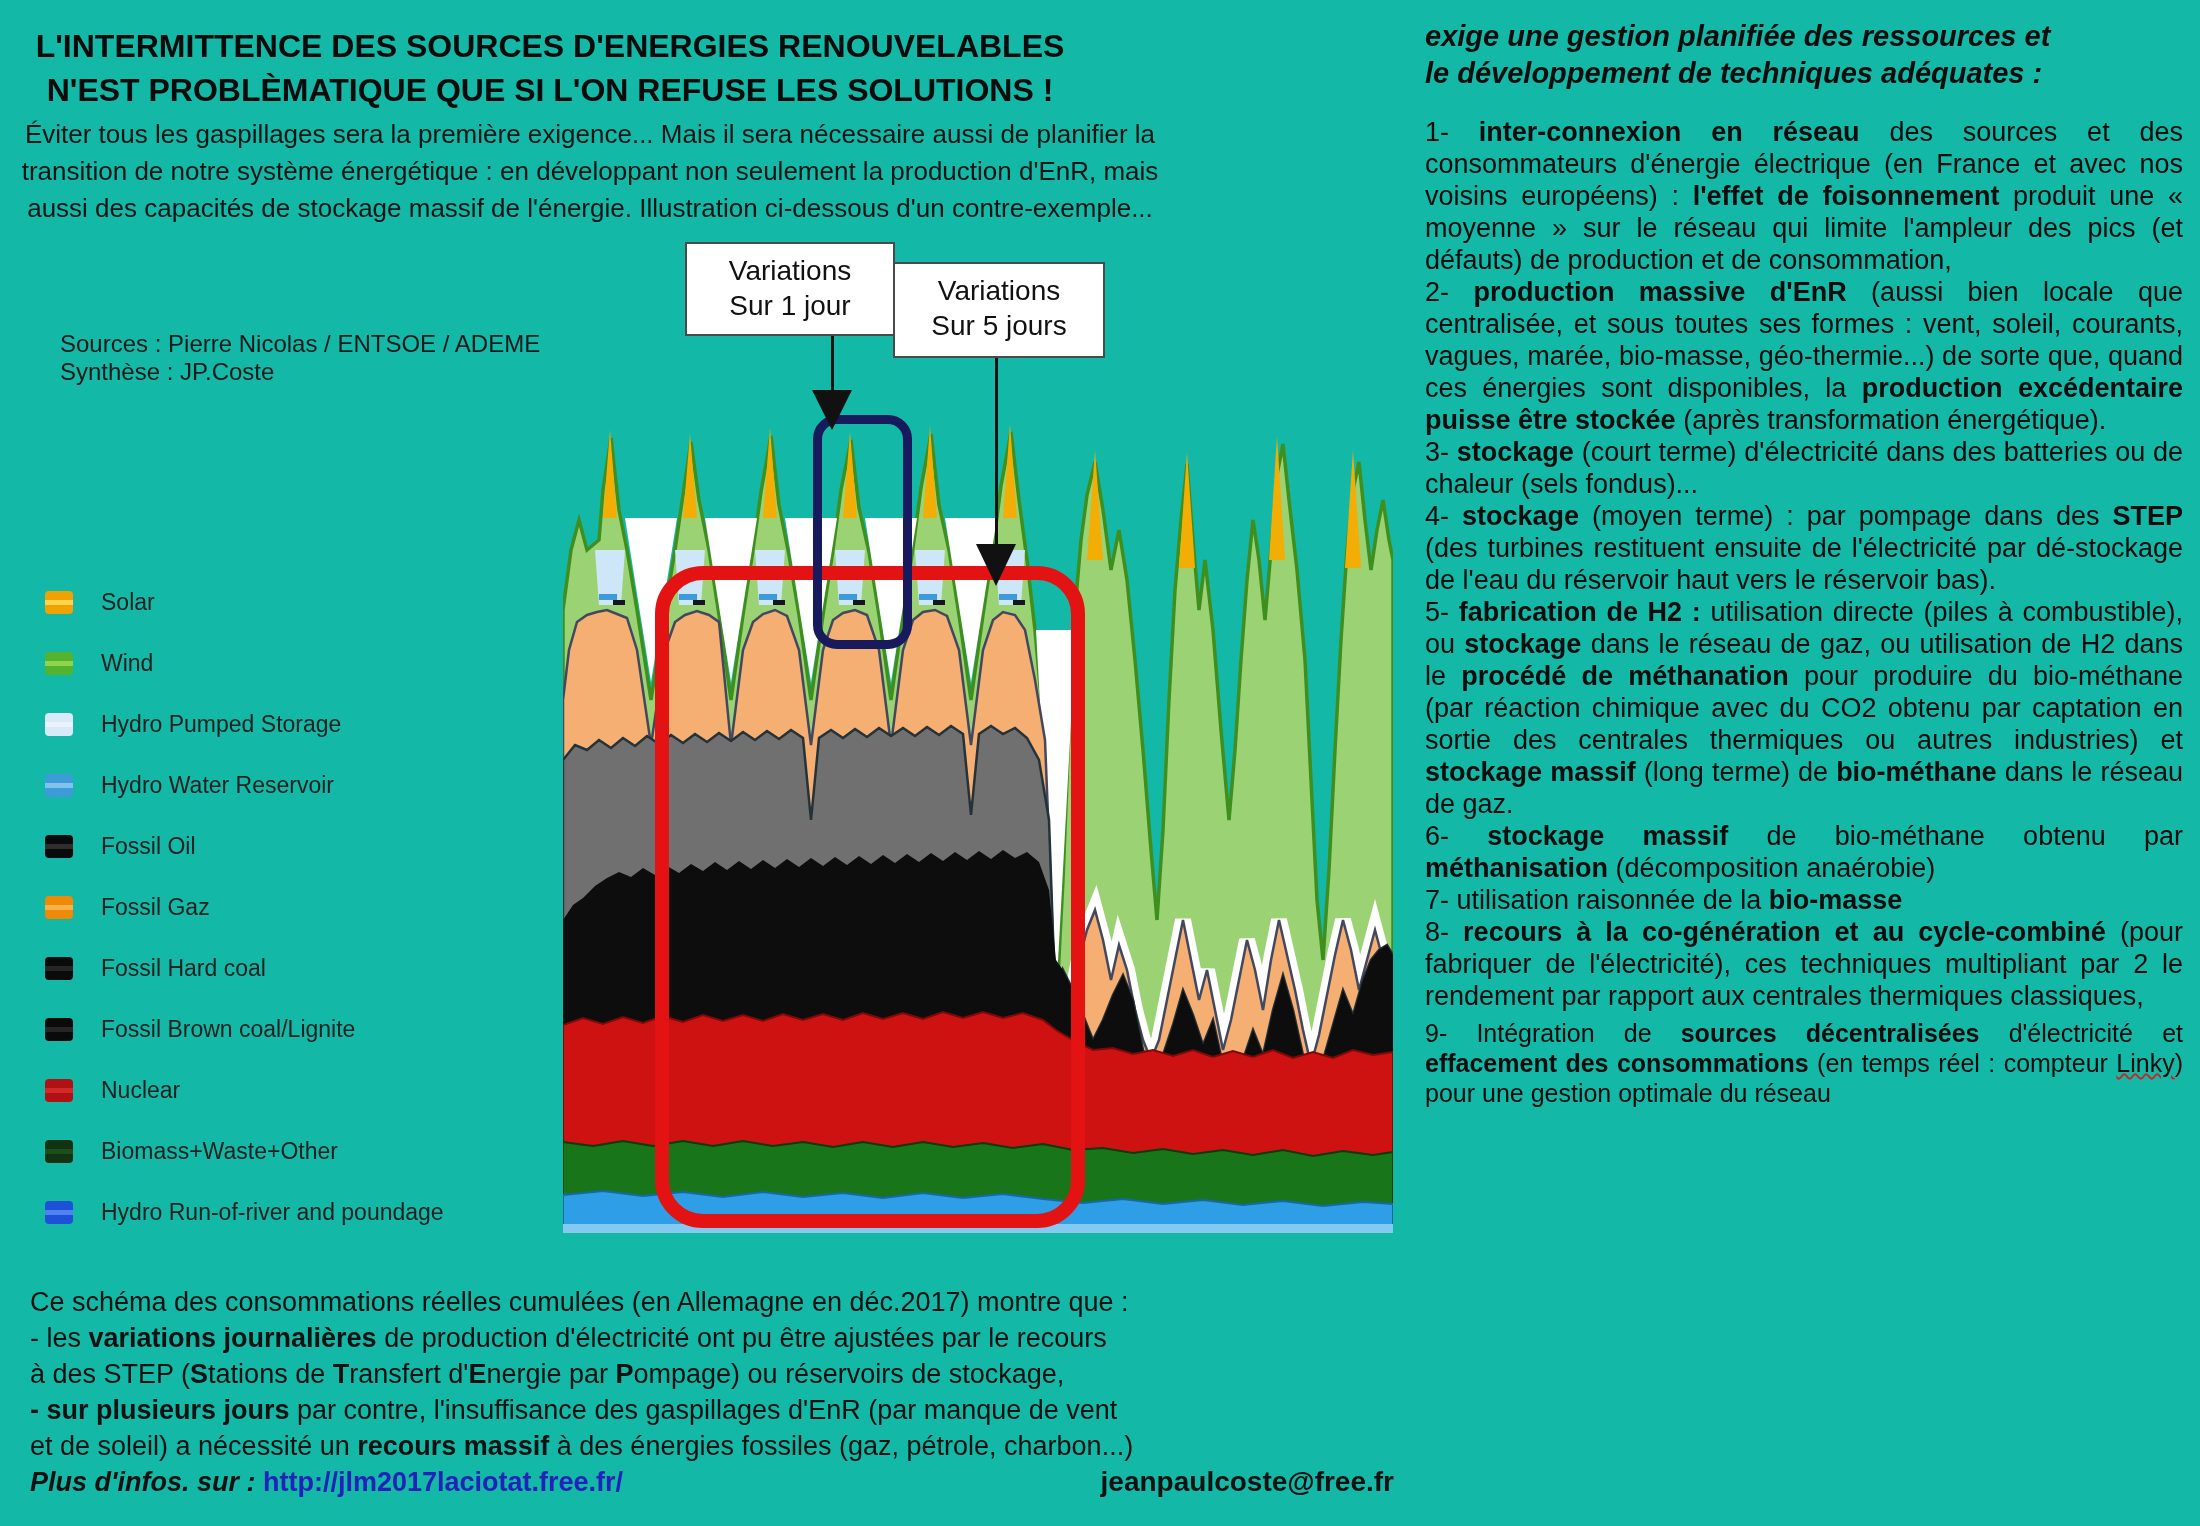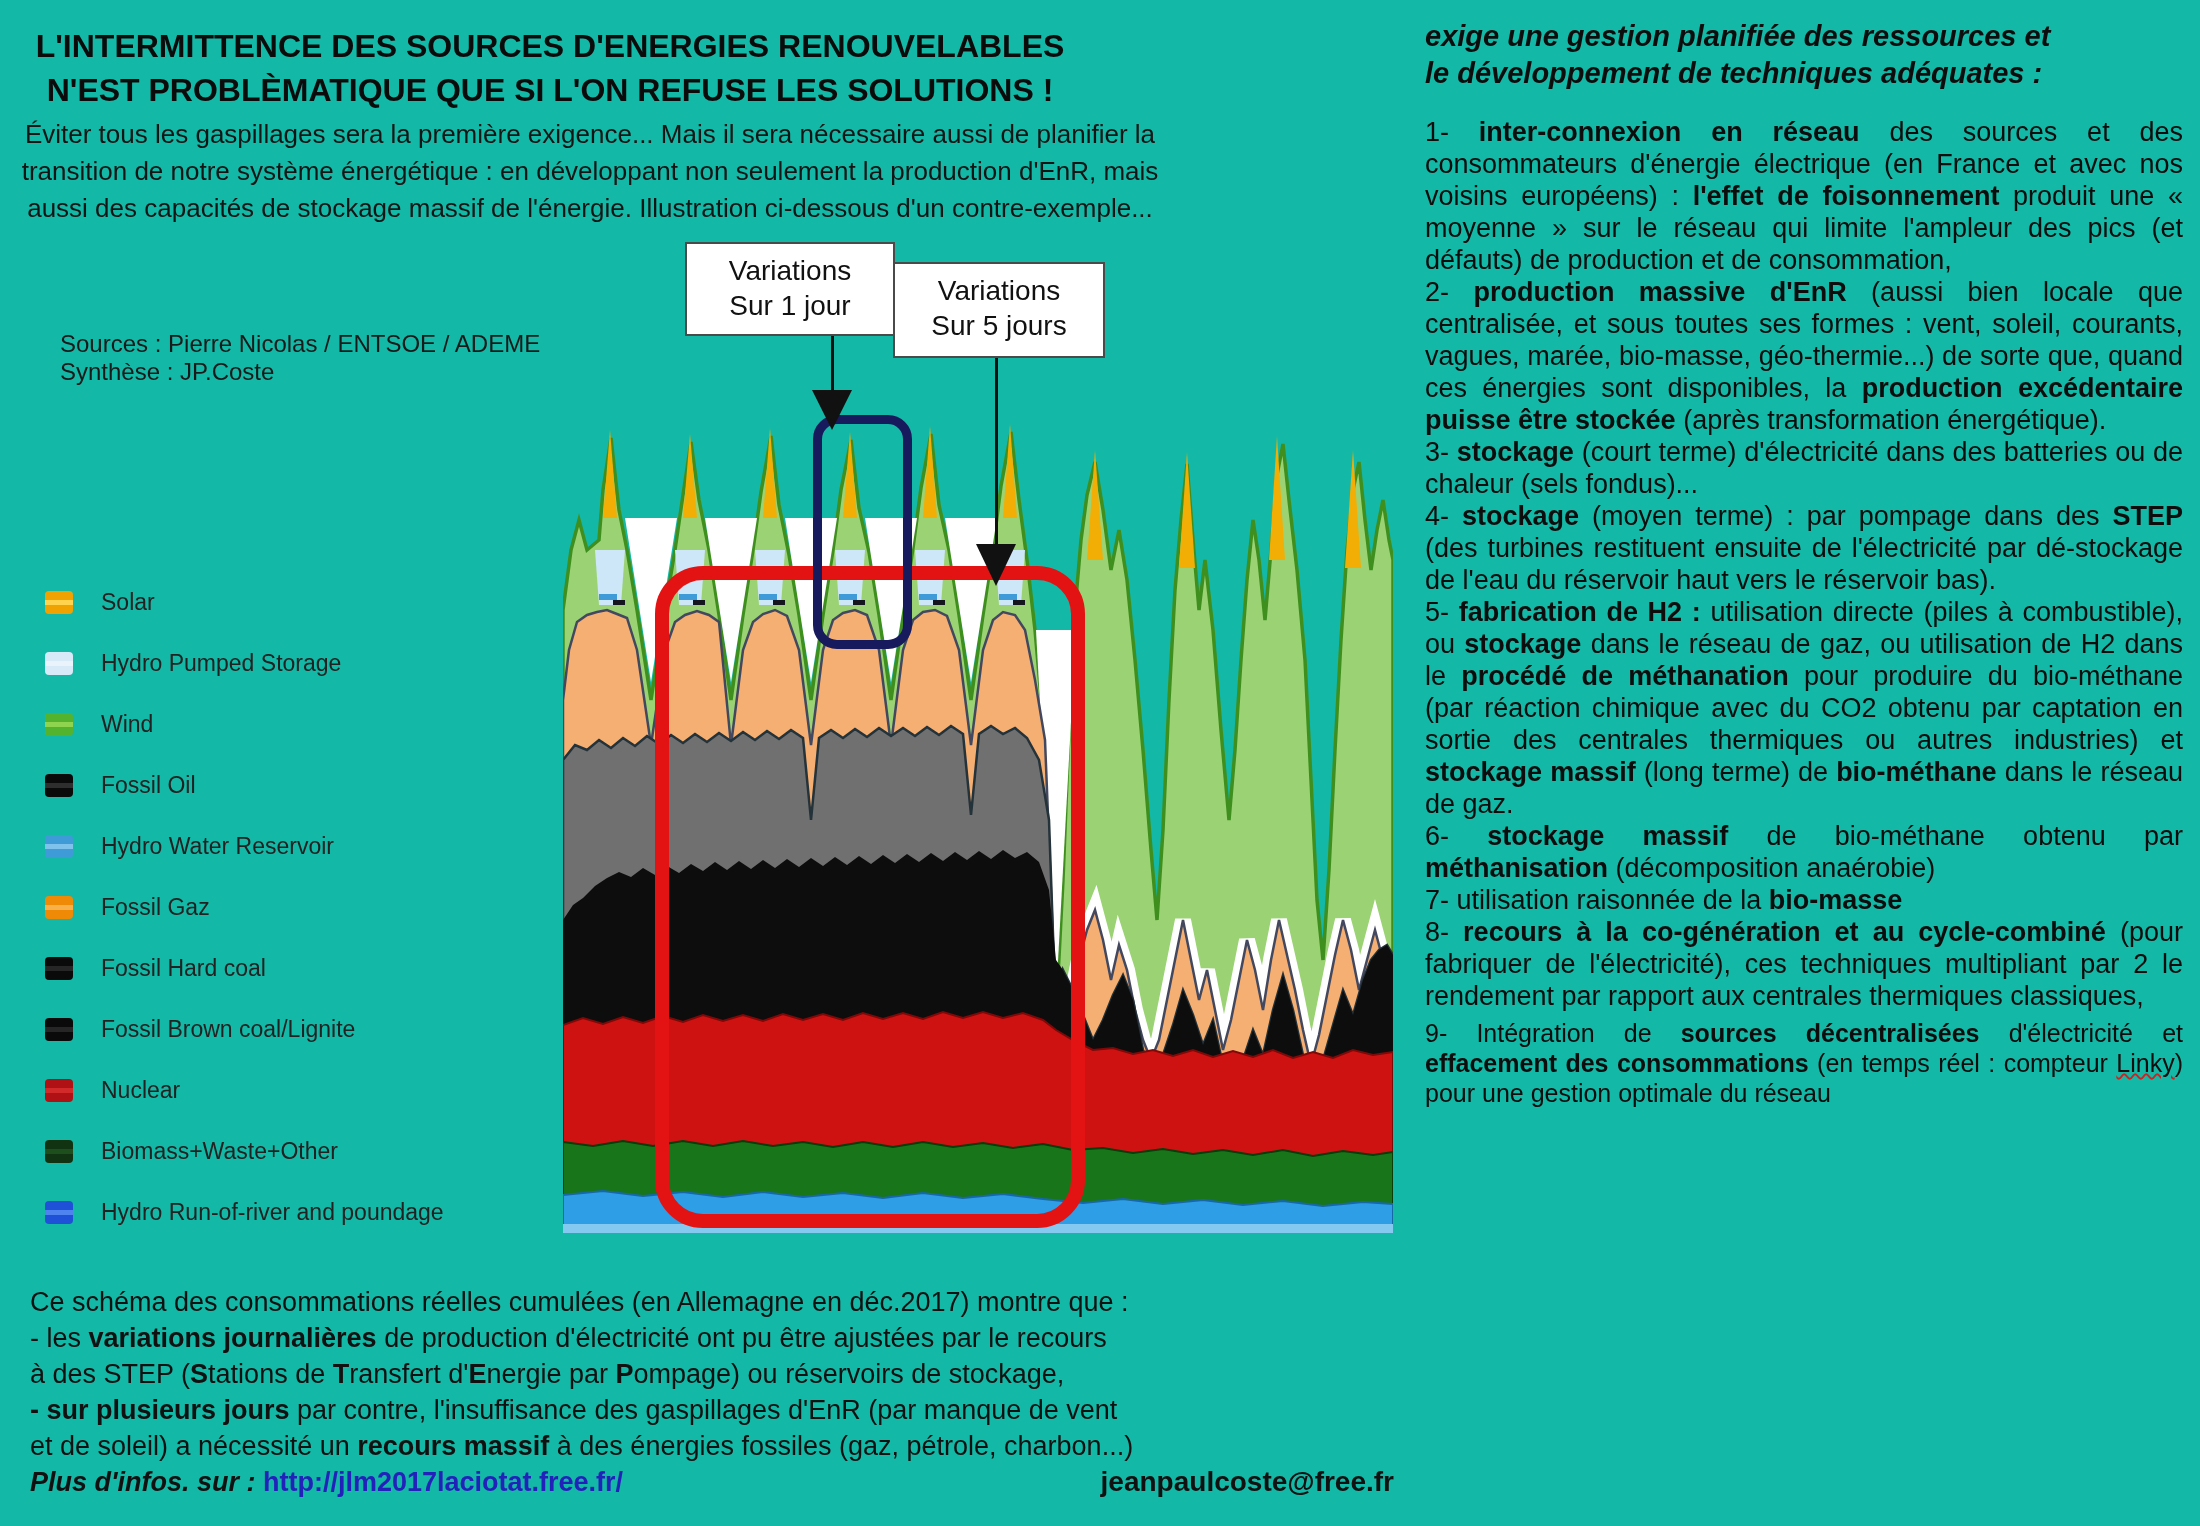--- a/index.html
+++ b/index.html
@@ -84,34 +84,34 @@
 
   <div class="abs rect-day"></div>
   <div class="abs rect-days"></div>
 
   <div class="abs legend" id="legend">
       <div class="legend-item">
         <span class="legend-swatch" style="background: linear-gradient(rgb(240, 162, 2) 0px, rgb(240, 162, 2) 38%, rgb(255, 211, 77) 38%, rgb(255, 211, 77) 62%, rgb(240, 162, 2) 62%, rgb(240, 162, 2) 100%);"></span>
         <span class="legend-label">Solar</span>
       </div>
       <div class="legend-item">
+        <span class="legend-swatch" style="background: linear-gradient(rgb(84, 179, 46) 0px, rgb(84, 179, 46) 38%, rgb(143, 212, 79) 38%, rgb(143, 212, 79) 62%, rgb(84, 179, 46) 62%, rgb(84, 179, 46) 100%);"></span>
+        <span class="legend-label">Wind</span>
+      </div>
+      <div class="legend-item">
         <span class="legend-swatch" style="background: linear-gradient(rgb(216, 233, 248) 0px, rgb(216, 233, 248) 38%, rgb(234, 243, 251) 38%, rgb(234, 243, 251) 62%, rgb(216, 233, 248) 62%, rgb(216, 233, 248) 100%);"></span>
         <span class="legend-label">Hydro Pumped Storage</span>
       </div>
       <div class="legend-item">
-        <span class="legend-swatch" style="background: linear-gradient(rgb(84, 179, 46) 0px, rgb(84, 179, 46) 38%, rgb(143, 212, 79) 38%, rgb(143, 212, 79) 62%, rgb(84, 179, 46) 62%, rgb(84, 179, 46) 100%);"></span>
-        <span class="legend-label">Wind</span>
+        <span class="legend-swatch" style="background: linear-gradient(rgb(62, 155, 216) 0px, rgb(62, 155, 216) 38%, rgb(127, 195, 236) 38%, rgb(127, 195, 236) 62%, rgb(62, 155, 216) 62%, rgb(62, 155, 216) 100%);"></span>
+        <span class="legend-label">Hydro Water Reservoir</span>
       </div>
       <div class="legend-item">
         <span class="legend-swatch" style="background: linear-gradient(rgb(10, 10, 10) 0px, rgb(10, 10, 10) 38%, rgb(46, 46, 46) 38%, rgb(46, 46, 46) 62%, rgb(10, 10, 10) 62%, rgb(10, 10, 10) 100%);"></span>
         <span class="legend-label">Fossil Oil</span>
-      </div>
-      <div class="legend-item">
-        <span class="legend-swatch" style="background: linear-gradient(rgb(62, 155, 216) 0px, rgb(62, 155, 216) 38%, rgb(127, 195, 236) 38%, rgb(127, 195, 236) 62%, rgb(62, 155, 216) 62%, rgb(62, 155, 216) 100%);"></span>
-        <span class="legend-label">Hydro Water Reservoir</span>
       </div>
       <div class="legend-item">
         <span class="legend-swatch" style="background: linear-gradient(rgb(238, 138, 5) 0px, rgb(238, 138, 5) 38%, rgb(248, 176, 74) 38%, rgb(248, 176, 74) 62%, rgb(238, 138, 5) 62%, rgb(238, 138, 5) 100%);"></span>
         <span class="legend-label">Fossil Gaz</span>
       </div>
       <div class="legend-item">
         <span class="legend-swatch" style="background: linear-gradient(rgb(10, 10, 10) 0px, rgb(10, 10, 10) 38%, rgb(38, 38, 38) 38%, rgb(38, 38, 38) 62%, rgb(10, 10, 10) 62%, rgb(10, 10, 10) 100%);"></span>
         <span class="legend-label">Fossil Hard coal</span>
       </div>
       <div class="legend-item">

